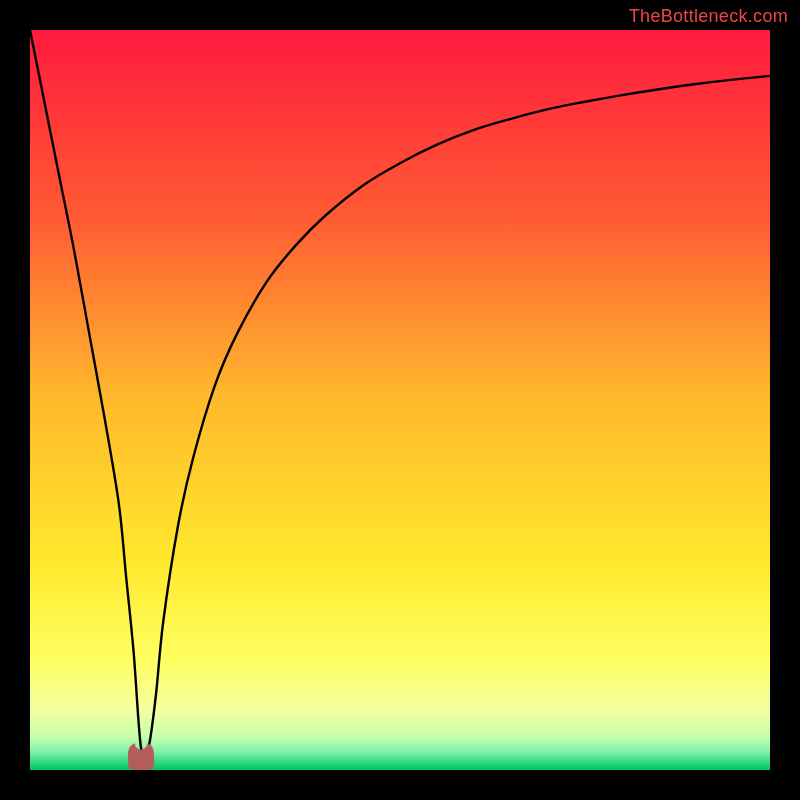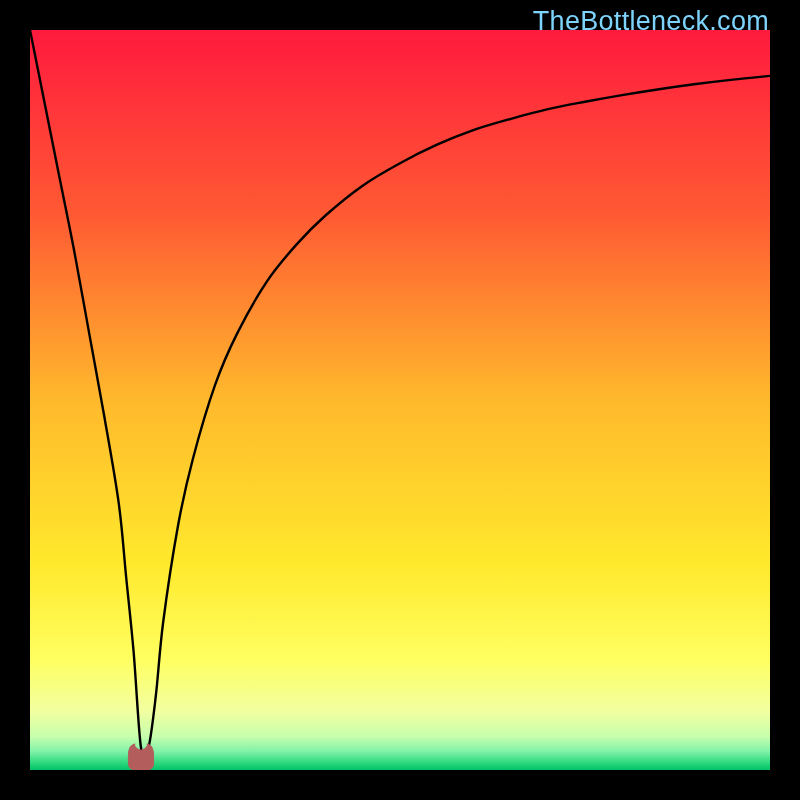--- a/index.html
+++ b/index.html
@@ -31,23 +31,23 @@
     width: 100%; height: 100%;
   }
   .curve-svg {
     position: absolute;
     left: 0; top: 0;
     width: 100%; height: 100%;
   }
   .watermark {
     position: absolute;
     top: 6px;
-    right: 31px;
-    color: #7dd3fc;
-    font-size: 27px;
+    right: 12px;
+    color: #ef4444;
+    font-size: 18px;
     font-weight: 500;
     letter-spacing: 0.3px;
   }
 </style>
 </head>
 <body>
 
 <div class="frame">
 
   <div class="plot-area">

